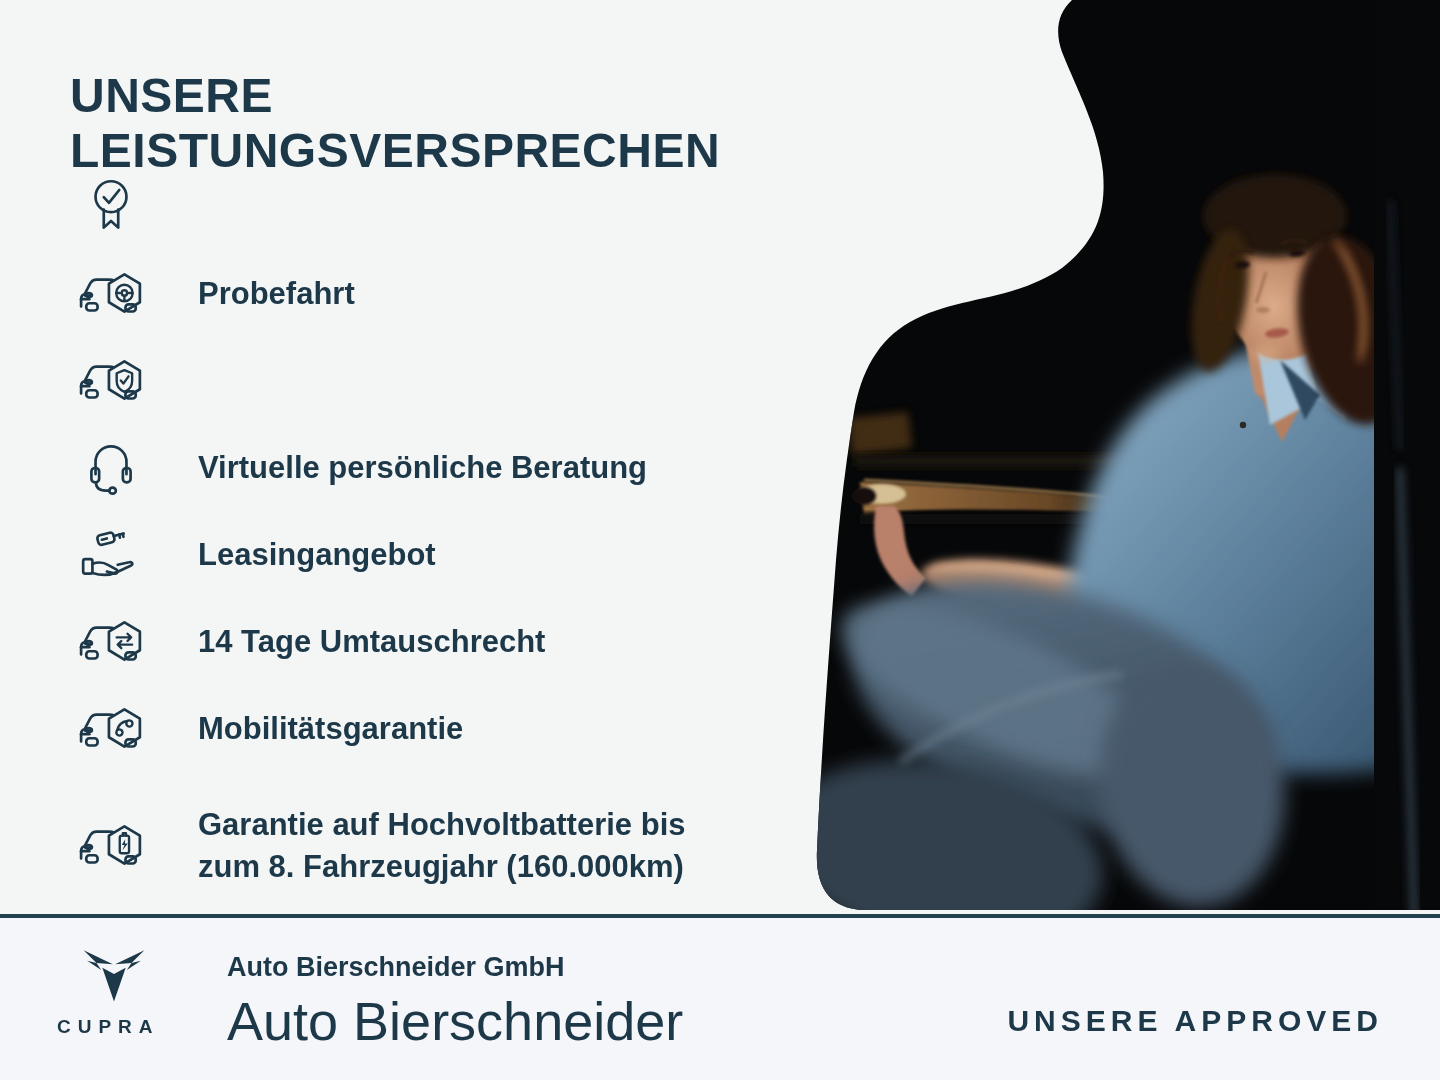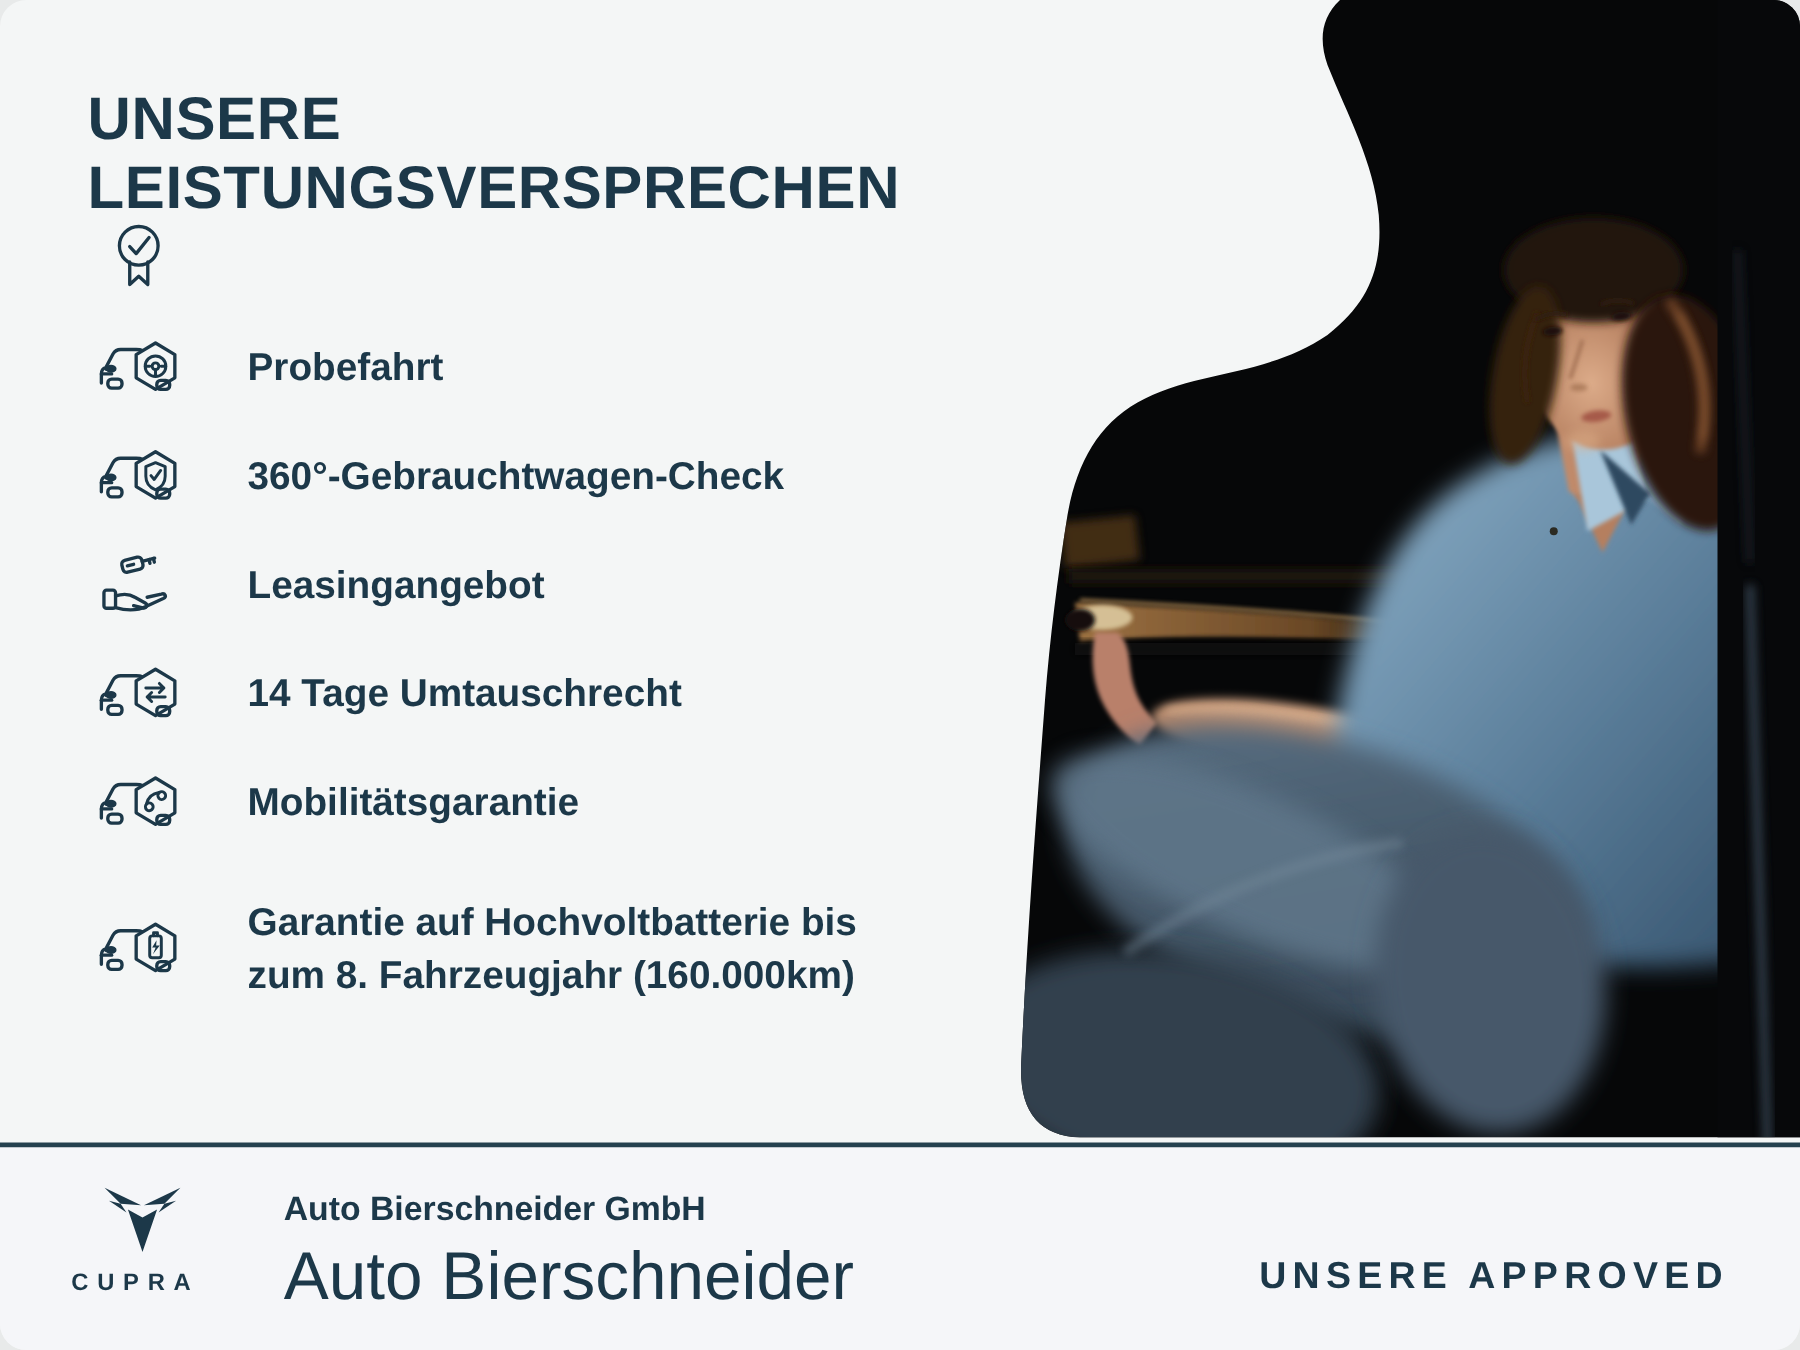--- a/index.html
+++ b/index.html
@@ -4,21 +4,21 @@
 <style>
   :root{
     --bg:#f4f6f6;
     --ink:#1c3849;
     --line:#24414f;
   }
   html,body{margin:0;padding:0;background:#e8eaea;}
   .page{
     position:relative;width:1440px;height:1080px;overflow:hidden;
     background:var(--bg);
-    font-family:"Liberation Sans",sans-serif;color:var(--ink);border-radius:21px;
+    font-family:"Liberation Sans",sans-serif;color:var(--ink);
   }
   
   .content{position:absolute;left:70px;top:68px;width:700px;}
   .title{
     margin:0;font-size:48px;font-weight:800;letter-spacing:.5px;
     color:var(--ink);
   }
   .promise-list{
     list-style:none;margin:0;padding:0;position:absolute;left:0;top:95px;width:700px;
   }
@@ -120,23 +120,36 @@
             <polygon class="hexbg" points="45,13 60,22 60,40 45,49 30,40 30,22"></polygon>
             <g class="ic" style="stroke-width:2.3">
               <path d="M45 21.5 L52.5 24.5 V32 Q52.5 39.5 45 42.5 Q37.5 39.5 37.5 32 V24.5 Z"></path>
               <path d="M41.5 31.5 L44 34.5 L49 27.5"></path>
             </g>
             <g class="ic">
                 <rect x="46" y="42" width="10" height="7" rx="3"></rect>
               </g>
           </svg>
         </span>
-        <span class="promise-label">360°-Gebrauchtwagen-Check</span>
-      </li>
-
+      </li>
+
+      <li class="promise-item">
+        <span class="promise-icon">
+          <svg viewBox="0 0 64 64">
+              <g class="ic">
+            <path d="M17 38 V26 A15 15 0 0 1 47 26 V38"></path>
+            <rect x="13" y="32" width="7.5" height="14" rx="3.5"></rect>
+            <rect x="43.5" y="32" width="7.5" height="14" rx="3.5"></rect>
+            <path d="M17.5 46 Q17 53.5 27 54 H30.5"></path>
+            <ellipse cx="33.5" cy="54" rx="3.2" ry="2.9"></ellipse>
+          </g>
+            </svg>
+        </span>
+        <span class="promise-label">Virtuelle persönliche Beratung</span>
+      </li>
 
       <li class="promise-item">
         <span class="promise-icon">
           <svg viewBox="0 0 64 64">
               <g class="ic">
             <rect x="5" y="36" width="9" height="14" rx="2"></rect>
             <path d="M14 40.5 C20 38.5 25 39 29 41.5 L37 46 C39.5 47.5 38 50.6 35 49.8 L28 48"></path>
             <path d="M14 49.5 C24 52.5 31 52 38 48.5 L51 42.5 C54 41 52.5 38.2 49.5 39 L38.5 41.5"></path>
             <g transform="rotate(-14 27 16)">
               <rect x="19" y="11.5" width="16" height="9.5" rx="3"></rect>

